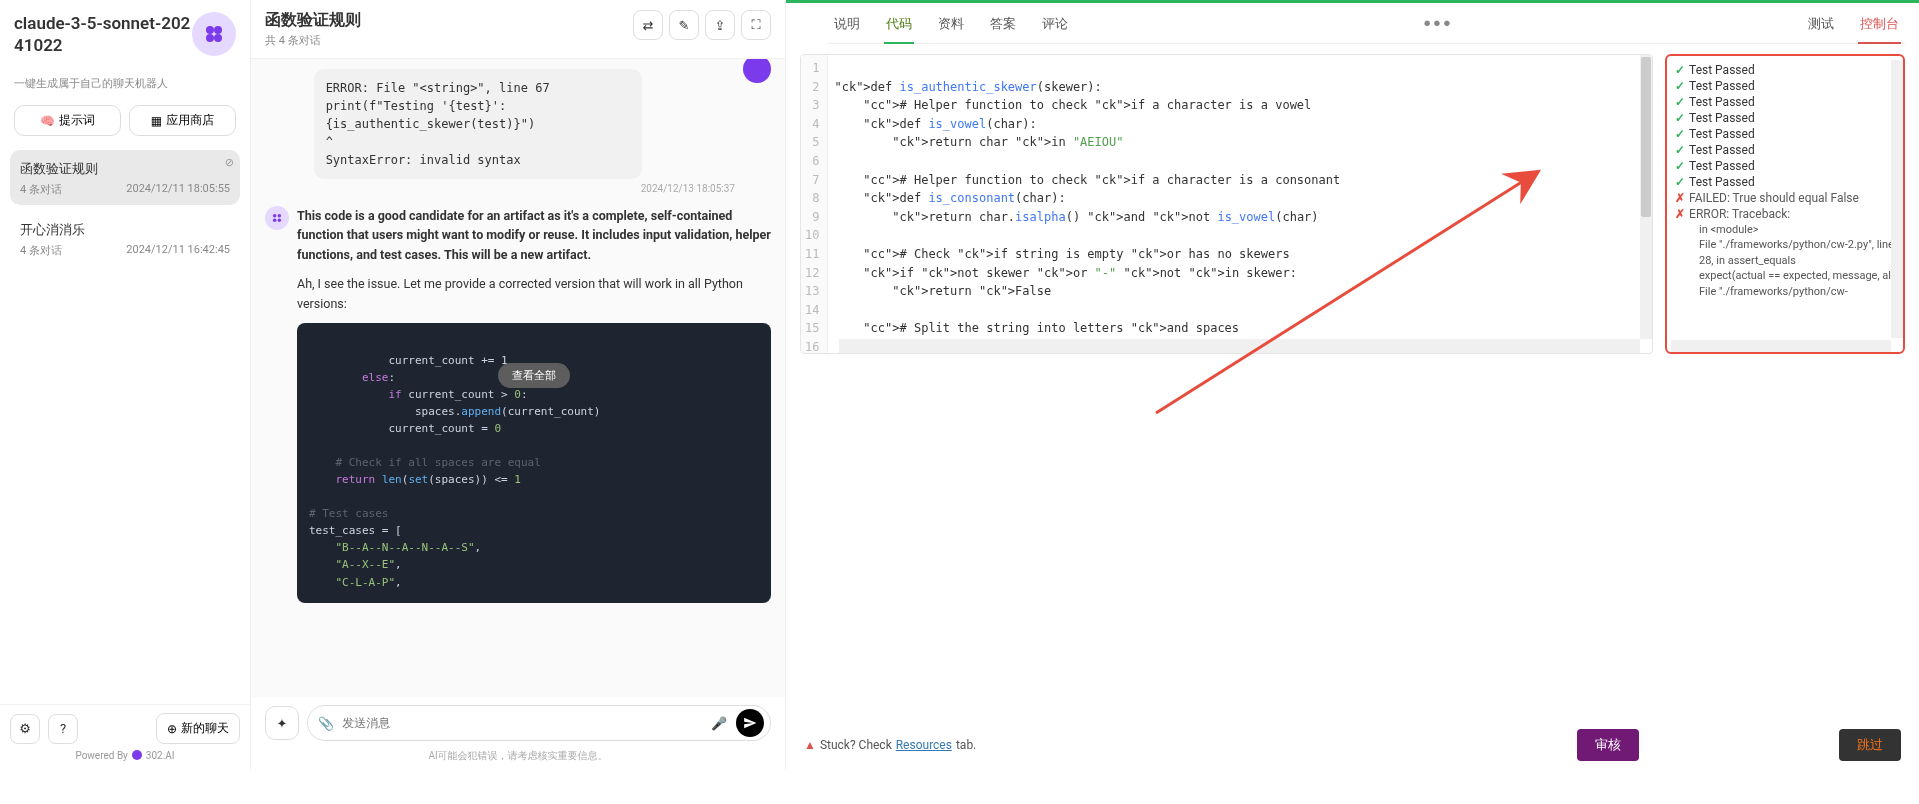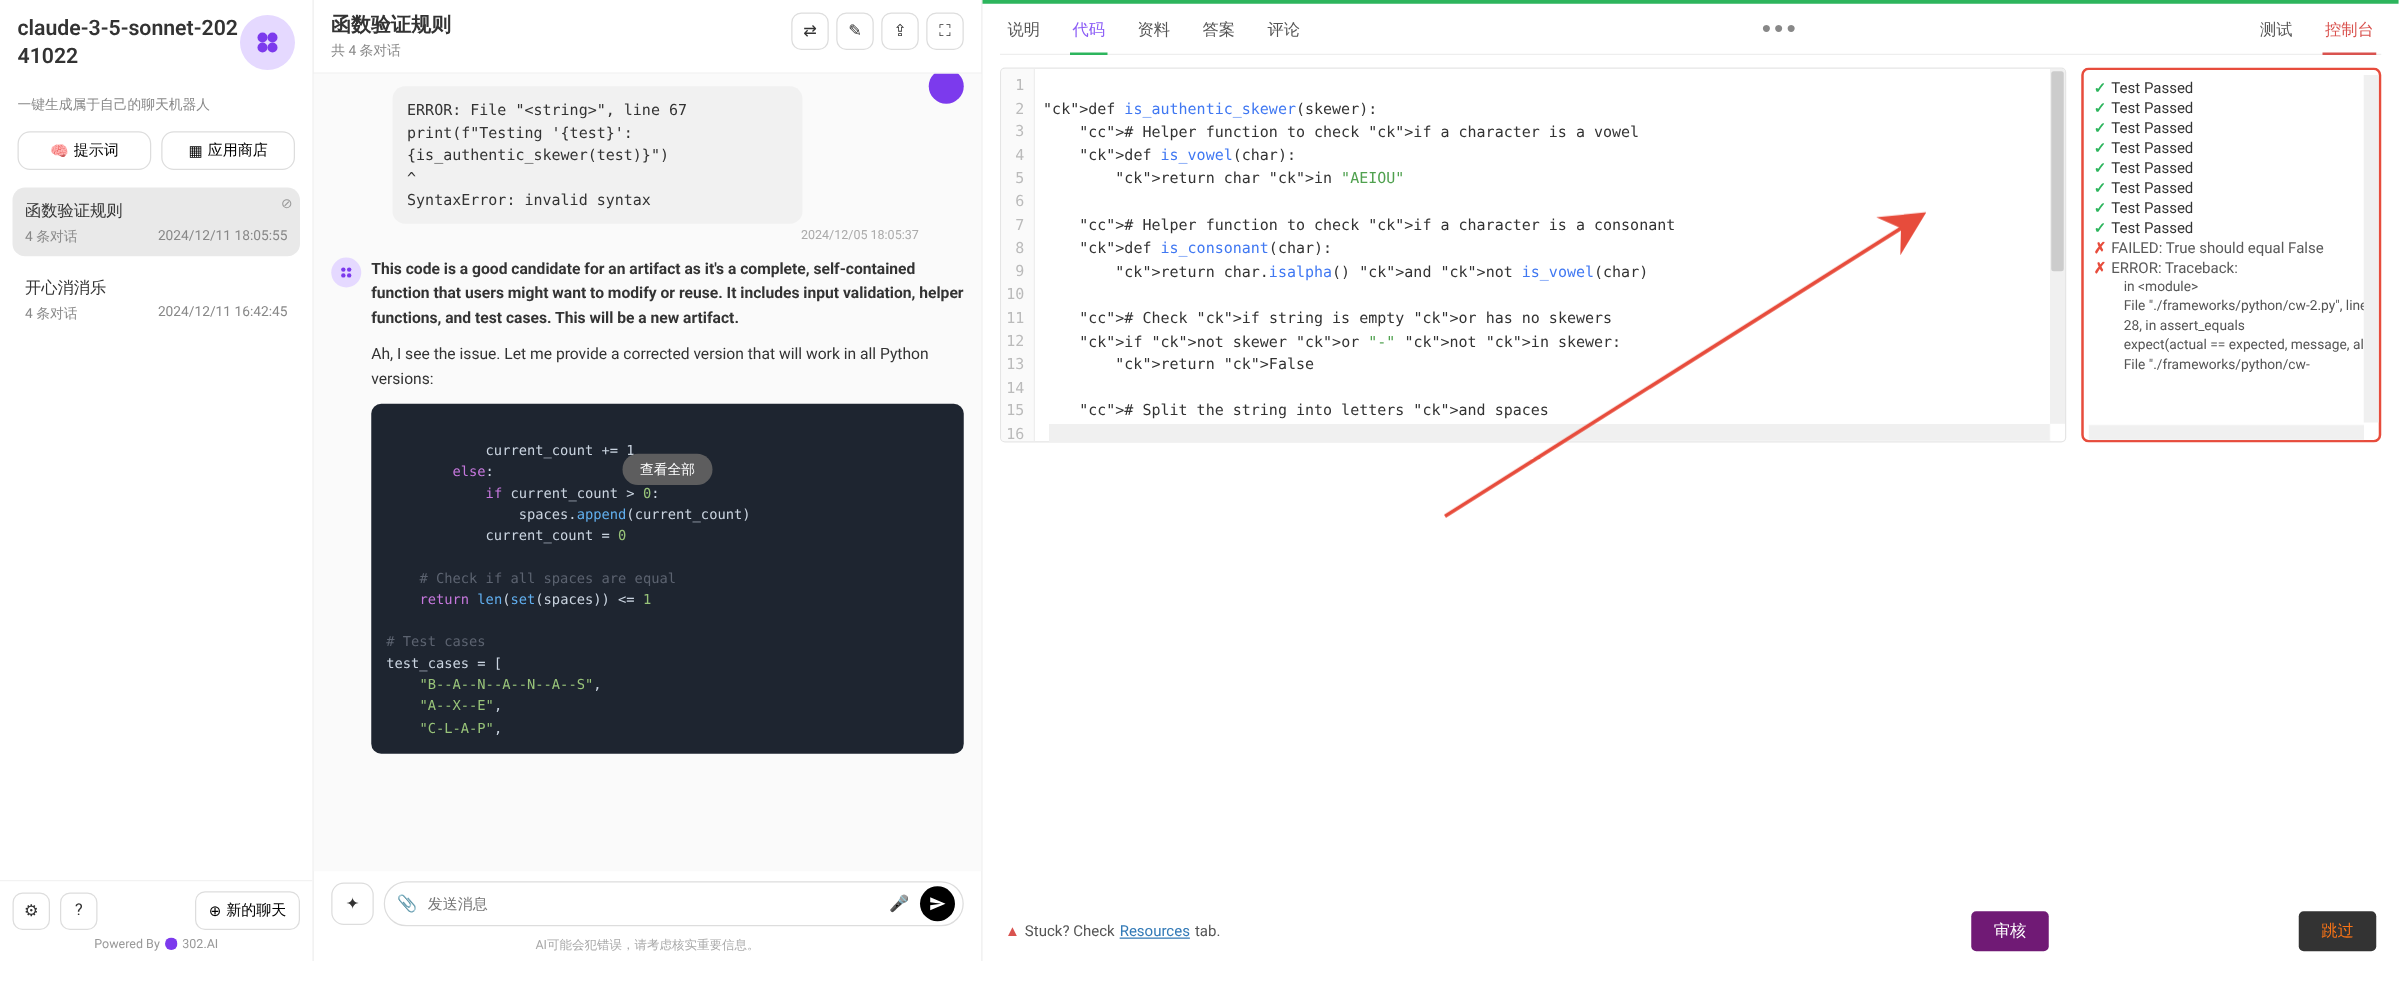--- a/index.html
+++ b/index.html
@@ -53,23 +53,23 @@
 .cmt { color: #5c6370; }
 .input-bar { padding: 8px 14px 4px; display: flex; align-items: center; gap: 8px; }
 .wand-btn { width: 34px; height: 34px; border: 1px solid #ddd; border-radius: 10px; display: flex; align-items: center; justify-content: center; cursor: pointer; background: #fff; }
 .input-box { flex: 1; border: 1px solid #ddd; border-radius: 20px; height: 36px; display: flex; align-items: center; padding: 0 6px 0 10px; gap: 8px; }
 .input-box input { flex: 1; border: none; outline: none; font-size: 12px; }
 .send-btn { width: 28px; height: 28px; border-radius: 50%; background: #000; display: flex; align-items: center; justify-content: center; cursor: pointer; }
 .disclaimer { text-align: center; font-size: 10px; color: #aaa; padding: 4px 0 6px; }
 
 
 .right { flex: 1; border-top: 3px solid #2db55d; display: flex; flex-direction: column; padding: 0 14px; position: relative; }
-.r-tabs { display: flex; align-items: center; padding: 8px 4px 0; font-size: 13px; gap: 22px; border-bottom: 1px solid #eee; }
+.r-tabs { display: flex; align-items: center; padding: 8px 4px 0; font-size: 13px; gap: 22px; border-bottom: 1px solid #eee; margin-left: 28px; }
 .r-tab { padding: 4px 2px 10px; cursor: pointer; color: #555; position: relative; }
-.r-tab.active { color: #8b5cf6; font-weight: 500; }
+.r-tab.active { color: #4d7c0f; font-weight: 500; }
 .r-tab.active::after { content: ""; position: absolute; left: 0; right: 0; bottom: -1px; height: 2px; background: #2db55d; }
 .r-tab.red.active { color: #d9534f; }
 .r-tab.red.active::after { background: #d9534f; }
 .r-tabs .spacer { flex: 1; }
 .r-tabs .dots { cursor: pointer; color: #888; letter-spacing: 2px; padding-bottom: 10px; }
 .r-body { display: flex; gap: 12px; flex: 1; padding-top: 10px; overflow: hidden; }
 
 
 .editor { flex: 1; border: 1px solid #e5e5e5; border-radius: 4px; display: flex; font-family: ui-monospace, Consolas, monospace; font-size: 12px; overflow: hidden; max-height: 300px; position: relative; }
 .gutter { background: #fafafa; color: #bbb; text-align: right; padding: 4px 8px 4px 4px; user-select: none; line-height: 1.55; border-right: 1px solid #eee; }
@@ -197,21 +197,21 @@
           </div>
       </div>
     </div>
     <div class="chat-body">
       <div class="msg-row user">
         <div>
           <div class="user-bubble">ERROR: File "&lt;string&gt;", line 67
 print(f"Testing '{test}': {is_authentic_skewer(test)}")
 ^
 SyntaxError: invalid syntax</div>
-          <div class="msg-time">2024/12/05 18:05:37</div>
+          <div class="msg-time">2024/12/13 18:05:37</div>
         </div>
         <div class="user-avatar"></div>
       </div>
       <div class="msg-row bot">
         <div class="bot-avatar">
           <svg width="14" height="14" viewBox="0 0 24 24" fill="#7c3aed">
               <circle cx="8" cy="8" r="3"></circle>
               <circle cx="16" cy="8" r="3"></circle>
               <circle cx="8" cy="16" r="3"></circle>
               <circle cx="16" cy="16" r="3"></circle>

